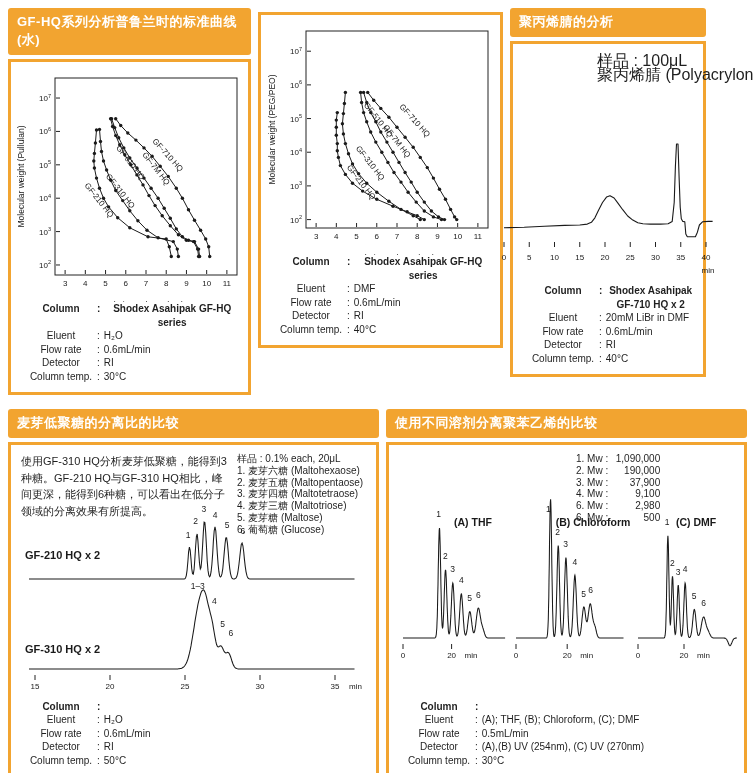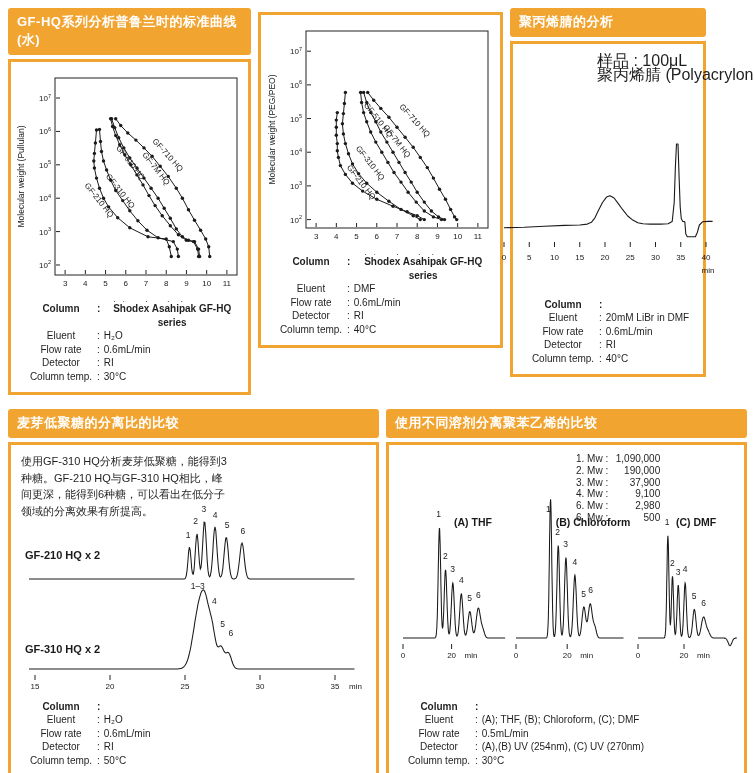--- a/index.html
+++ b/index.html
@@ -397,20 +397,21 @@
             <line x1="186.75" y1="160" x2="186.75" y2="165" stroke="#222" stroke-width="1"></line>
             <text x="186.75" y="178" font-size="8" fill="#1a1a1a" text-anchor="middle" font-weight="normal">35</text>
             <line x1="212" y1="160" x2="212" y2="165" stroke="#222" stroke-width="1"></line>
             <text x="212" y="178" font-size="8" fill="#1a1a1a" text-anchor="middle" font-weight="normal">40</text>
             <text x="214" y="191" font-size="8" fill="#1a1a1a" text-anchor="middle" font-weight="normal">min</text>
           </svg>
         <div class="info">
             <div class="info-row bold">
               <span class="info-lbl">Column</span>
               <span class="info-col">:</span>
+              <span class="info-val">Shodex Asahipak GF-710 HQ x 2</span>
             </div>
             <div class="info-row">
               <span class="info-lbl">Eluent</span>
               <span class="info-col">:</span>
               <span class="info-val">20mM LiBr in DMF</span>
             </div>
             <div class="info-row">
               <span class="info-lbl">Flow rate</span>
               <span class="info-col">:</span>
               <span class="info-val">0.6mL/min</span>
@@ -431,20 +432,29 @@
 
   </div>
 
   <div class="row row2">
 
     <section class="panel" style="width:371px">
       <div class="panel-header">麦芽低聚糖的分离比的比较</div>
       <div class="panel-body">
         <div class="desc-row">
           <p class="desc" style="margin:0">使用GF-310 HQ分析麦芽低聚糖，能得到3种糖。GF-210 HQ与GF-310 HQ相比，峰间更深，能得到6种糖，可以看出在低分子领域的分离效果有所提高。</p>
+          <div class="samples">
+              <div class="sample-line">样品 : 0.1% each, 20μL</div>
+              <div class="sample-line">1. 麦芽六糖 (Maltohexaose)</div>
+              <div class="sample-line">2. 麦芽五糖 (Maltopentaose)</div>
+              <div class="sample-line">3. 麦芽四糖 (Maltotetraose)</div>
+              <div class="sample-line">4. 麦芽三糖 (Maltotriose)</div>
+              <div class="sample-line">5. 麦芽糖 (Maltose)</div>
+              <div class="sample-line">6. 葡萄糖 (Glucose)</div>
+            </div>
         </div>
         <svg class="chart4" width="357" height="200">
             <g>
               <path d="M14.0 76.0L14.8 76.0L15.5 76.0L16.3 76.0L17.1 76.0L17.9 76.0L18.7 76.0L19.4 76.0L20.2 76.0L21.0 76.0L21.7 76.0L22.5 76.0L23.3 76.0L24.1 76.0L24.8 76.0L25.6 76.0L26.4 76.0L27.2 76.0L27.9 76.0L28.7 76.0L29.5 76.0L30.3 76.0L31.0 76.0L31.8 76.0L32.6 76.0L33.4 76.0L34.1 76.0L34.9 76.0L35.7 76.0L36.5 76.0L37.2 76.0L38.0 76.0L38.8 76.0L39.6 76.0L40.3 76.0L41.1 76.0L41.9 76.0L42.7 76.0L43.4 76.0L44.2 76.0L45.0 76.0L45.8 76.0L46.5 76.0L47.3 76.0L48.1 76.0L48.9 76.0L49.6 76.0L50.4 76.0L51.2 76.0L52.0 76.0L52.8 76.0L53.5 76.0L54.3 76.0L55.1 76.0L55.9 76.0L56.6 76.0L57.4 76.0L58.2 76.0L58.9 76.0L59.7 76.0L60.5 76.0L61.3 76.0L62.0 76.0L62.8 76.0L63.6 76.0L64.4 76.0L65.1 76.0L65.9 76.0L66.7 76.0L67.5 76.0L68.2 76.0L69.0 76.0L69.8 76.0L70.6 76.0L71.3 76.0L72.1 76.0L72.9 76.0L73.7 76.0L74.4 76.0L75.2 76.0L76.0 76.0L76.8 76.0L77.5 76.0L78.3 76.0L79.1 76.0L79.9 76.0L80.6 76.0L81.4 76.0L82.2 76.0L83.0 76.0L83.8 76.0L84.5 76.0L85.3 76.0L86.1 76.0L86.8 76.0L87.6 76.0L88.4 76.0L89.2 76.0L89.9 76.0L90.7 76.0L91.5 76.0L92.3 76.0L93.0 76.0L93.8 76.0L94.6 76.0L95.4 76.0L96.1 76.0L96.9 76.0L97.7 76.0L98.5 76.0L99.2 76.0L100.0 76.0L100.8 76.0L101.6 76.0L102.3 76.0L103.1 76.0L103.9 76.0L104.7 76.0L105.4 76.0L106.2 76.0L107.0 76.0L107.8 76.0L108.5 76.0L109.3 76.0L110.1 76.0L110.9 76.0L111.6 76.0L112.4 76.0L113.2 76.0L114.0 76.0L114.8 76.0L115.5 76.0L116.3 76.0L117.1 76.0L117.8 76.0L118.6 76.0L119.4 76.0L120.2 76.0L120.9 76.0L121.7 76.0L122.5 76.0L123.3 76.0L124.0 76.0L124.8 76.0L125.6 76.0L126.4 76.0L127.1 76.0L127.9 76.0L128.7 76.0L129.5 76.0L130.2 76.0L131.0 76.0L131.8 76.0L132.6 76.0L133.3 76.0L134.1 76.0L134.9 76.0L135.7 76.0L136.4 76.0L137.2 76.0L138.0 76.0L138.8 76.0L139.5 76.0L140.3 76.0L141.1 76.0L141.9 76.0L142.6 76.0L143.4 76.0L144.2 76.0L145.0 76.0L145.8 76.0L146.5 76.0L147.3 76.0L148.1 76.0L148.8 76.0L149.6 76.0L150.4 76.0L151.2 76.0L151.9 76.0L152.7 76.0L153.5 76.0L154.3 76.0L155.0 76.0L155.8 76.0L156.6 76.0L157.4 76.0L158.1 76.0L158.9 76.0L159.7 76.0L160.5 76.0L161.2 76.0L162.0 76.0L162.8 76.0L163.6 76.0L164.3 76.0L165.1 76.0L165.9 76.0L166.7 76.0L167.4 76.0L168.2 76.0L169.0 76.0L169.8 75.8L170.5 75.0L171.3 72.6L172.1 67.1L172.9 58.3L173.6 48.8L174.4 44.1L175.2 47.4L176.0 56.3L176.7 65.4L177.5 70.7L178.3 71.1L179.1 66.3L179.8 56.6L180.6 44.0L181.4 33.7L182.2 31.0L182.9 37.6L183.7 49.5L184.5 60.4L185.3 66.0L186.0 64.5L186.8 56.1L187.6 42.6L188.4 28.3L189.1 19.1L189.9 19.6L190.7 29.6L191.5 44.2L192.2 57.9L193.0 67.4L193.8 72.3L194.6 73.8L195.3 72.7L196.1 68.7L196.9 61.2L197.7 50.4L198.4 37.9L199.2 27.8L200.0 23.8L200.8 27.8L201.5 37.9L202.3 50.4L203.1 61.2L203.9 68.7L204.6 72.7L205.4 74.0L206.2 73.3L207.0 70.7L207.8 65.6L208.5 58.0L209.3 48.9L210.1 40.3L210.8 35.0L211.6 34.9L212.4 40.1L213.2 48.6L213.9 57.7L214.7 65.4L215.5 70.6L216.3 73.6L217.0 75.1L217.8 75.7L218.6 75.9L219.4 75.9L220.1 75.6L220.9 75.1L221.7 73.8L222.5 71.2L223.2 67.0L224.0 61.0L224.8 53.7L225.6 46.6L226.3 41.5L227.1 40.1L227.9 42.8L228.7 48.7L229.4 56.1L230.2 63.1L231.0 68.6L231.8 72.2L232.5 74.3L233.3 75.3L234.1 75.8L234.9 75.9L235.6 76.0L236.4 76.0L237.2 76.0L238.0 76.0L238.7 76.0L239.5 76.0L240.3 76.0L241.1 76.0L241.8 76.0L242.6 76.0L243.4 76.0L244.2 76.0L244.9 76.0L245.7 76.0L246.5 76.0L247.3 76.0L248.0 76.0L248.8 76.0L249.6 76.0L250.4 76.0L251.1 76.0L251.9 76.0L252.7 76.0L253.5 76.0L254.3 76.0L255.0 76.0L255.8 76.0L256.6 76.0L257.3 76.0L258.1 76.0L258.9 76.0L259.7 76.0L260.4 76.0L261.2 76.0L262.0 76.0L262.8 76.0L263.5 76.0L264.3 76.0L265.1 76.0L265.9 76.0L266.6 76.0L267.4 76.0L268.2 76.0L269.0 76.0L269.8 76.0L270.5 76.0L271.3 76.0L272.1 76.0L272.8 76.0L273.6 76.0L274.4 76.0L275.2 76.0L275.9 76.0L276.7 76.0L277.5 76.0L278.3 76.0L279.0 76.0L279.8 76.0L280.6 76.0L281.4 76.0L282.1 76.0L282.9 76.0L283.7 76.0L284.5 76.0L285.2 76.0L286.0 76.0L286.8 76.0L287.6 76.0L288.3 76.0L289.1 76.0L289.9 76.0L290.7 76.0L291.4 76.0L292.2 76.0L293.0 76.0L293.8 76.0L294.5 76.0L295.3 76.0L296.1 76.0L296.9 76.0L297.6 76.0L298.4 76.0L299.2 76.0L300.0 76.0L300.7 76.0L301.5 76.0L302.3 76.0L303.1 76.0L303.8 76.0L304.6 76.0L305.4 76.0L306.2 76.0L306.9 76.0L307.7 76.0L308.5 76.0L309.3 76.0L310.0 76.0L310.8 76.0L311.6 76.0L312.4 76.0L313.1 76.0L313.9 76.0L314.7 76.0L315.5 76.0L316.2 76.0L317.0 76.0L317.8 76.0L318.6 76.0L319.3 76.0L320.1 76.0L320.9 76.0L321.7 76.0L322.4 76.0L323.2 76.0L324.0 76.0L324.8 76.0L325.5 76.0L326.3 76.0L327.1 76.0L327.9 76.0L328.6 76.0L329.4 76.0L330.2 76.0L331.0 76.0L331.8 76.0L332.5 76.0L333.3 76.0L334.1 76.0L334.8 76.0L335.6 76.0L336.4 76.0L337.2 76.0L337.9 76.0L338.7 76.0L339.5 76.0" fill="none" stroke="#1a1a1a" stroke-width="1.05"></path>
               <text x="173" y="34.72" font-size="8.5" fill="#1a1a1a" text-anchor="middle" font-weight="normal">1</text>
               <text x="180.5" y="21.380000000000003" font-size="8.5" fill="#1a1a1a" text-anchor="middle" font-weight="normal">2</text>
               <text x="188.75" y="9.199999999999996" font-size="8.5" fill="#1a1a1a" text-anchor="middle" font-weight="normal">3</text>
               <text x="200" y="15" font-size="8.5" fill="#1a1a1a" text-anchor="middle" font-weight="normal">4</text>
               <text x="212" y="25.440000000000005" font-size="8.5" fill="#1a1a1a" text-anchor="middle" font-weight="normal">5</text>
               <text x="227.75000000000003" y="31.240000000000002" font-size="8.5" fill="#1a1a1a" text-anchor="middle" font-weight="normal">6</text>

